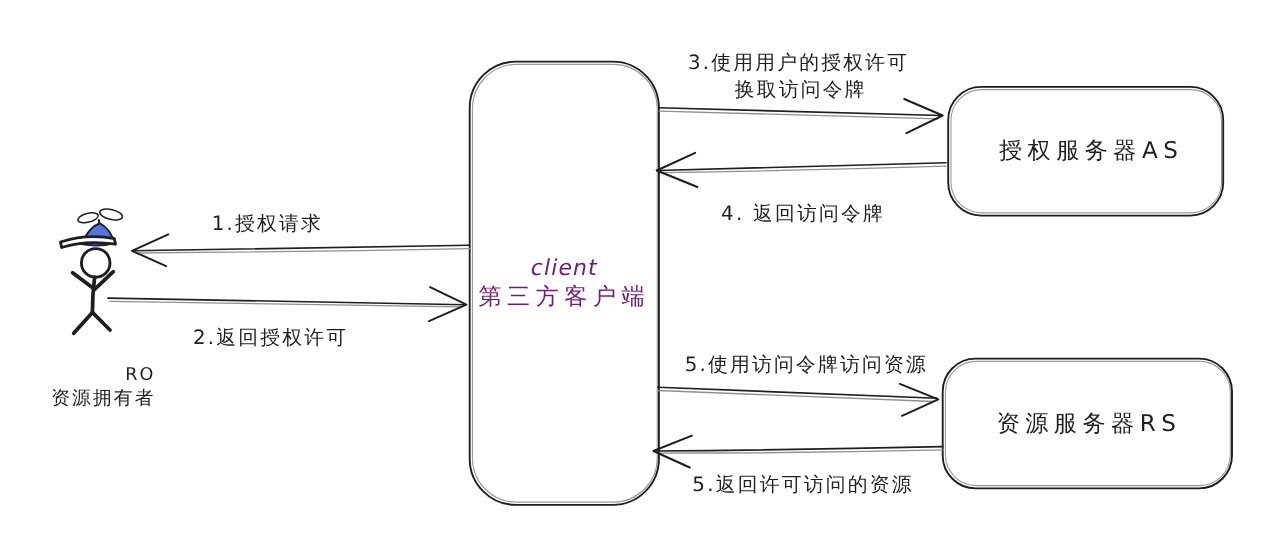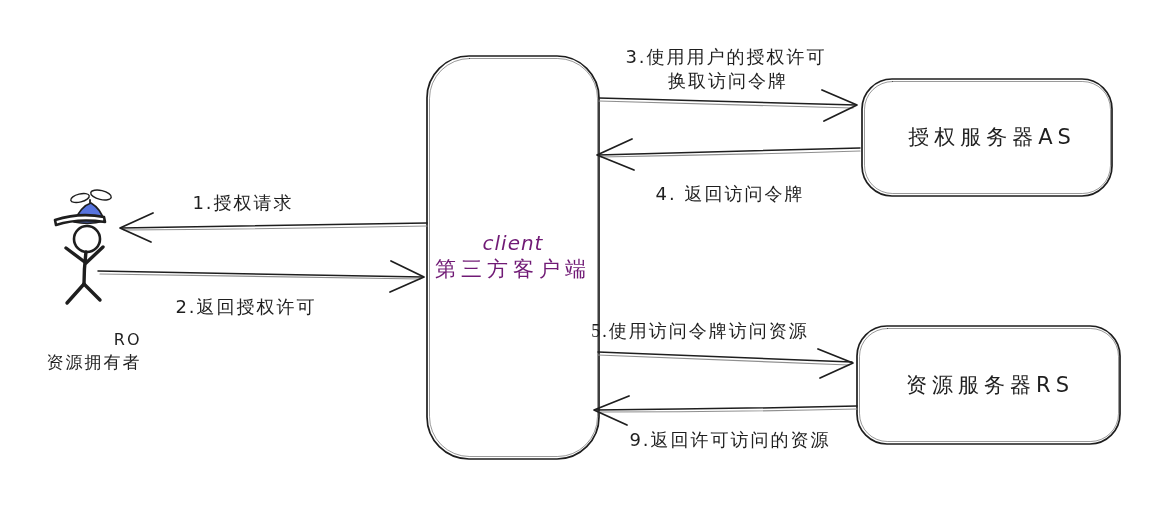--- a/index.html
+++ b/index.html
@@ -156,23 +156,23 @@
 
   <div class="lbl" style="left:243px; top:191px;">1.授权请求</div>
 
   <div class="lbl" style="left:246px; top:295px;">2.返回授权许可</div>
 
   <div class="lbl" style="left:726px; top:45px;">3.使用用户的授权许可</div>
   <div class="lbl" style="left:728px; top:69px;">换取访问令牌</div>
 
   <div class="lbl" style="left:730px; top:182px;">4. 返回访问令牌</div>
 
-  <div class="lbl" style="left:700px; top:319px;font-family:Liberation Serif, serif;">5.使用访问令牌访问资源</div>
+  <div class="lbl" style="left:733px; top:319px;">5.使用访问令牌访问资源</div>
 
-  <div class="lbl" style="left:730px; top:428px;">9.返回许可访问的资源</div>
+  <div class="lbl" style="left:730px; top:428px;">5.返回许可访问的资源</div>
 
   <div class="client-label">
     <span class="en">client</span>
     <span class="zh">第三方客户端</span>
   </div>
 
   <div class="node-label" style="left:990px; top:371px;">资源服务器RS</div>
 
   <div class="node-label" style="left:992px; top:123px;">授权服务器AS</div>
 

